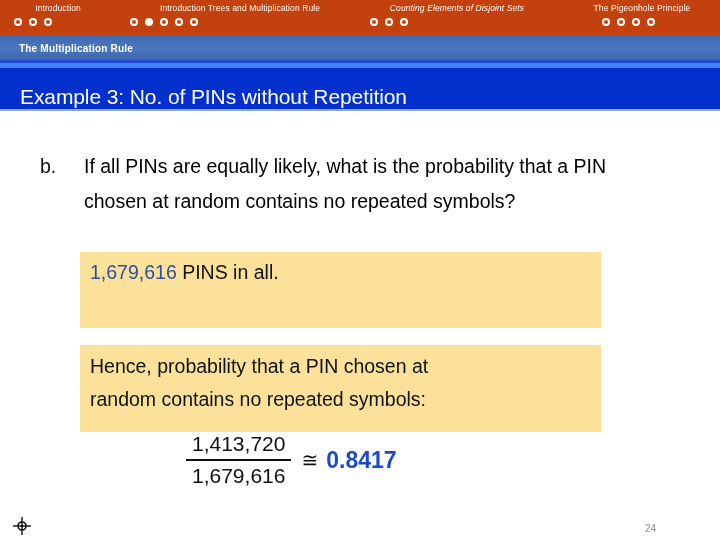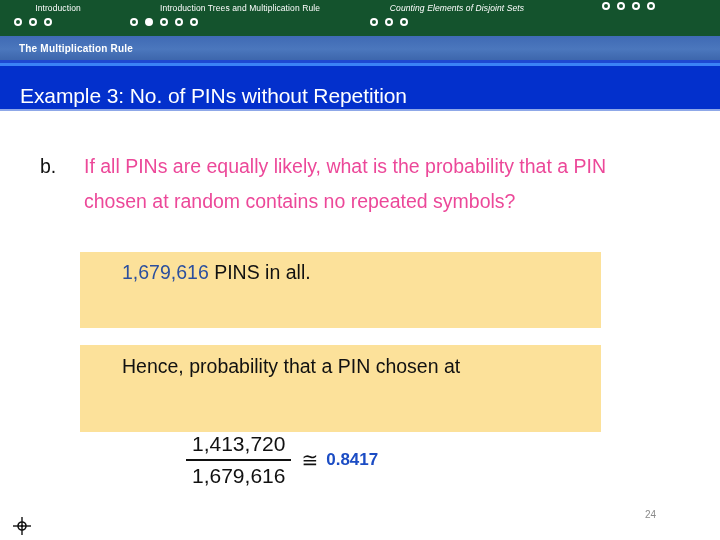--- a/index.html
+++ b/index.html
@@ -14,21 +14,21 @@
     overflow: hidden;
     position: relative;
   }
 
   
   #nav-bar {
     position: absolute;
     left: 0; top: 0;
     width: 720px;
     height: 52px;
-    background: #14532d;
+    background: #c2410c;
     display: flex;
     align-items: flex-start;
   }
   .nav-section {
     position: absolute;
     top: 0;
     height: 36px;
     color: #ffffff;
   }
   .nav-section-label {
@@ -94,21 +94,21 @@
     background: #1e48d2;
   }
 
   
   #title-bar {
     position: absolute;
     left: 0; top: 63px;
     width: 720px;
     height: 63px;
     background: #0330cc;
-    border-top: 3px solid #3b82f6;
+    border-top: 5px solid #3b82f6;
     box-sizing: border-box;
     display: flex;
     align-items: center;
   }
   #title-text {
     color: #ffffff;
     font-size: 21px;
     padding-left: 20px;
     white-space: nowrap;
     letter-spacing: -0.1px;
@@ -140,21 +140,21 @@
   }
   #question-marker {
     font-size: 19.5px;
     color: #111111;
     line-height: 35px;
     width: 44px;
     flex: 0 0 44px;
   }
   #question-text {
     font-size: 19.5px;
-    color: #ec4899;
+    color: #000000;
     line-height: 35px;
     width: 580px;
   }
 
   
   .hl-box {
     position: absolute;
     background: #fce19a;
   }
   #answer-box {
@@ -171,21 +171,20 @@
     width: 521px;
     height: 87px;
     padding: 5px 0 0 10px;
     box-sizing: border-box;
   }
   .hl-line {
     font-size: 19.5px;
     line-height: 33px;
     color: #111111;
     white-space: nowrap;
-    margin-left: 32px;
   }
   .num-blue {
     color: #2b4f9e;
   }
 
   
   #result-row {
     position: absolute;
     left: 186px;
     top: 319px;
@@ -208,38 +207,38 @@
     display: block;
     padding: 1px 6px 0 6px;
   }
   #approx-symbol {
     font-size: 20px;
     color: #111111;
     margin: 0 8px 0 10px;
     line-height: 28px;
   }
   #result-value {
-    font-size: 17px;
+    font-size: 23px;
     font-weight: bold;
     color: #1b4cc4;
     line-height: 28px;
   }
 
   
   #footer-icon {
     position: absolute;
     left: 12px;
     top: 405px;
     width: 20px;
     height: 20px;
   }
   #page-number {
     position: absolute;
     left: 645px;
-    top: 398px;
+    top: 412px;
     font-size: 10px;
     color: #8a8a8a;
   }
 </style>
 </head>
 <body>
 
 <div id="nav-bar">
 
   <div class="nav-section" id="nav-section-0">
@@ -265,20 +264,21 @@
   <div class="nav-section" id="nav-section-2">
     <span class="nav-section-label">Counting Elements of Disjoint Sets</span>
     <div class="nav-dots">
       <span class="nav-dot"></span>
       <span class="nav-dot"></span>
       <span class="nav-dot"></span>
     </div>
   </div>
 
   <div class="nav-section" id="nav-section-3">
+    <span class="nav-section-label">The Pigeonhole Principle</span>
     <div class="nav-dots">
       <span class="nav-dot"></span>
       <span class="nav-dot"></span>
       <span class="nav-dot"></span>
       <span class="nav-dot"></span>
     </div>
   </div>
 
 </div>
 
@@ -298,20 +298,21 @@
     <span id="question-marker">b.</span>
     <span id="question-text">If all PINs are equally likely, what is the probability that a PIN chosen at random contains no repeated symbols?</span>
   </div>
 
   <div class="hl-box" id="answer-box">
     <div class="hl-line"><span class="num-blue">1,679,616</span><span> PINS in all.</span></div>
   </div>
 
   <div class="hl-box" id="conclusion-box">
     <div class="hl-line">Hence, probability that a PIN chosen at</div>
+    <div class="hl-line">random contains no repeated symbols:</div>
   </div>
 
   <div id="result-row">
     <span id="fraction">
       <span id="fraction-numerator">1,413,720</span>
       <span id="fraction-denominator">1,679,616</span>
     </span>
     <span id="approx-symbol">≅</span>
     <span id="result-value">0.8417</span>
   </div>

